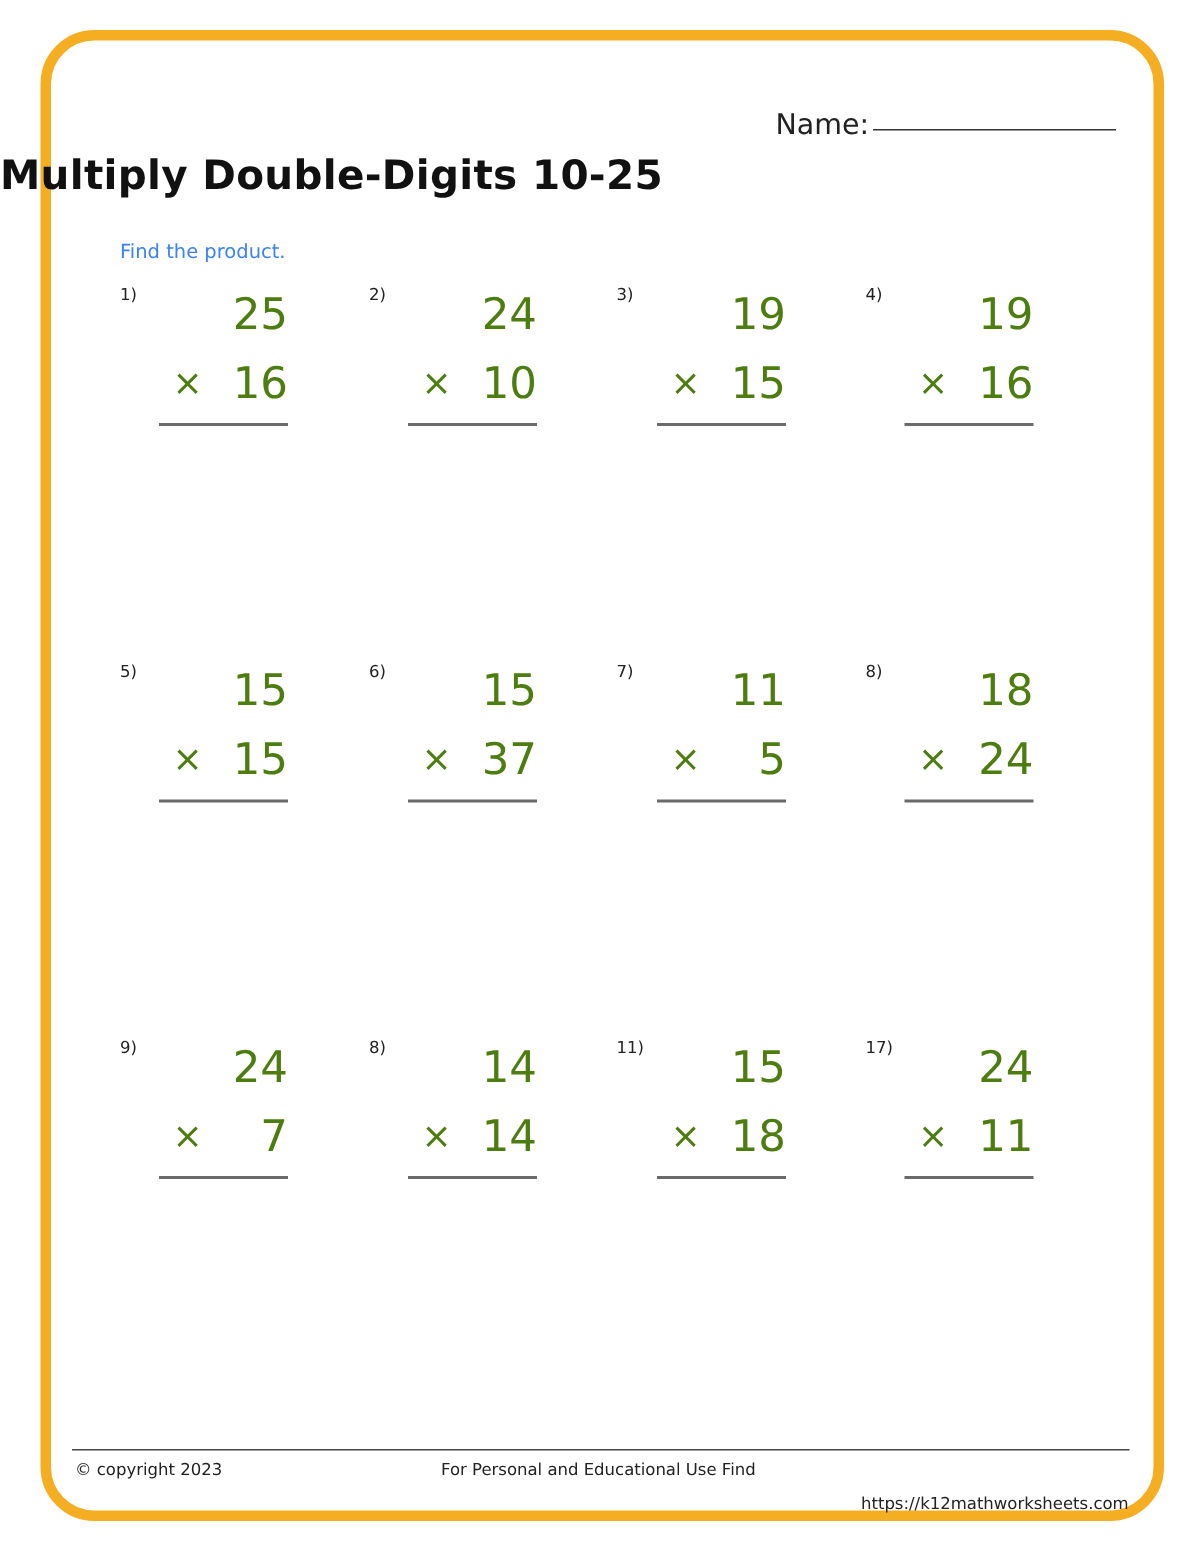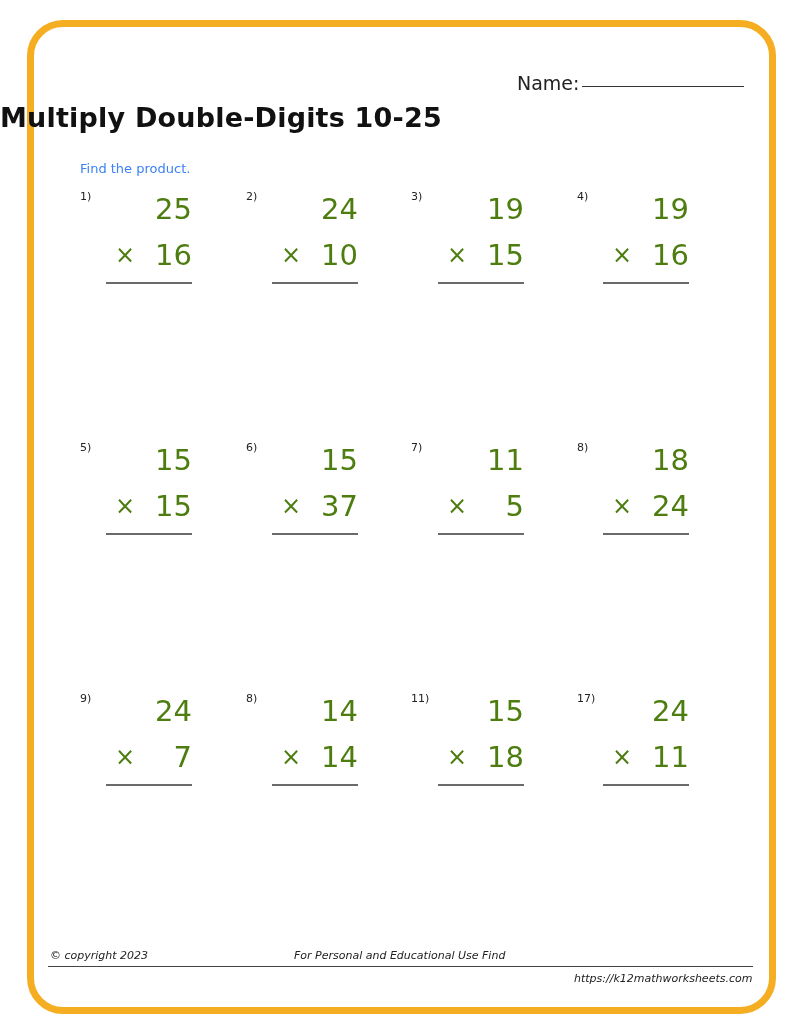--- a/index.html
+++ b/index.html
@@ -18,21 +18,21 @@
   .pnum { position:absolute; left:0; top:0; font-size:11px; color:#222; }
   .top, .bot { position:absolute; right:0; width:86px; text-align:right;
                font-size:29px; line-height:32px; color:#4d7c0f; }
   .top { top:3px; }
   .bot { top:49px; display:flex; justify-content:space-between; }
   .bot .x { font-size:24px; padding-left:9px; }
   .uline { position:absolute; right:0; top:92px; width:86px; height:0;
            border-top:2px solid #6a6a6a; }
   .footer-rule { position:absolute; left:48px; top:966px; width:705px;
                  border-top:1px solid #444; }
-  .footer { position:absolute; top:949px; font-size:11px; color:#222;font-style:italic; }
+  .footer { position:absolute; top:973px; font-size:11px; color:#222; }
 </style>
 </head>
 <body>
 
 <div class="frame" style="border-color: rgb(245, 174, 34);"></div>
 
 <div class="name-row">
   <span>Name:</span>
   <span class="name-line"></span>
 </div>

